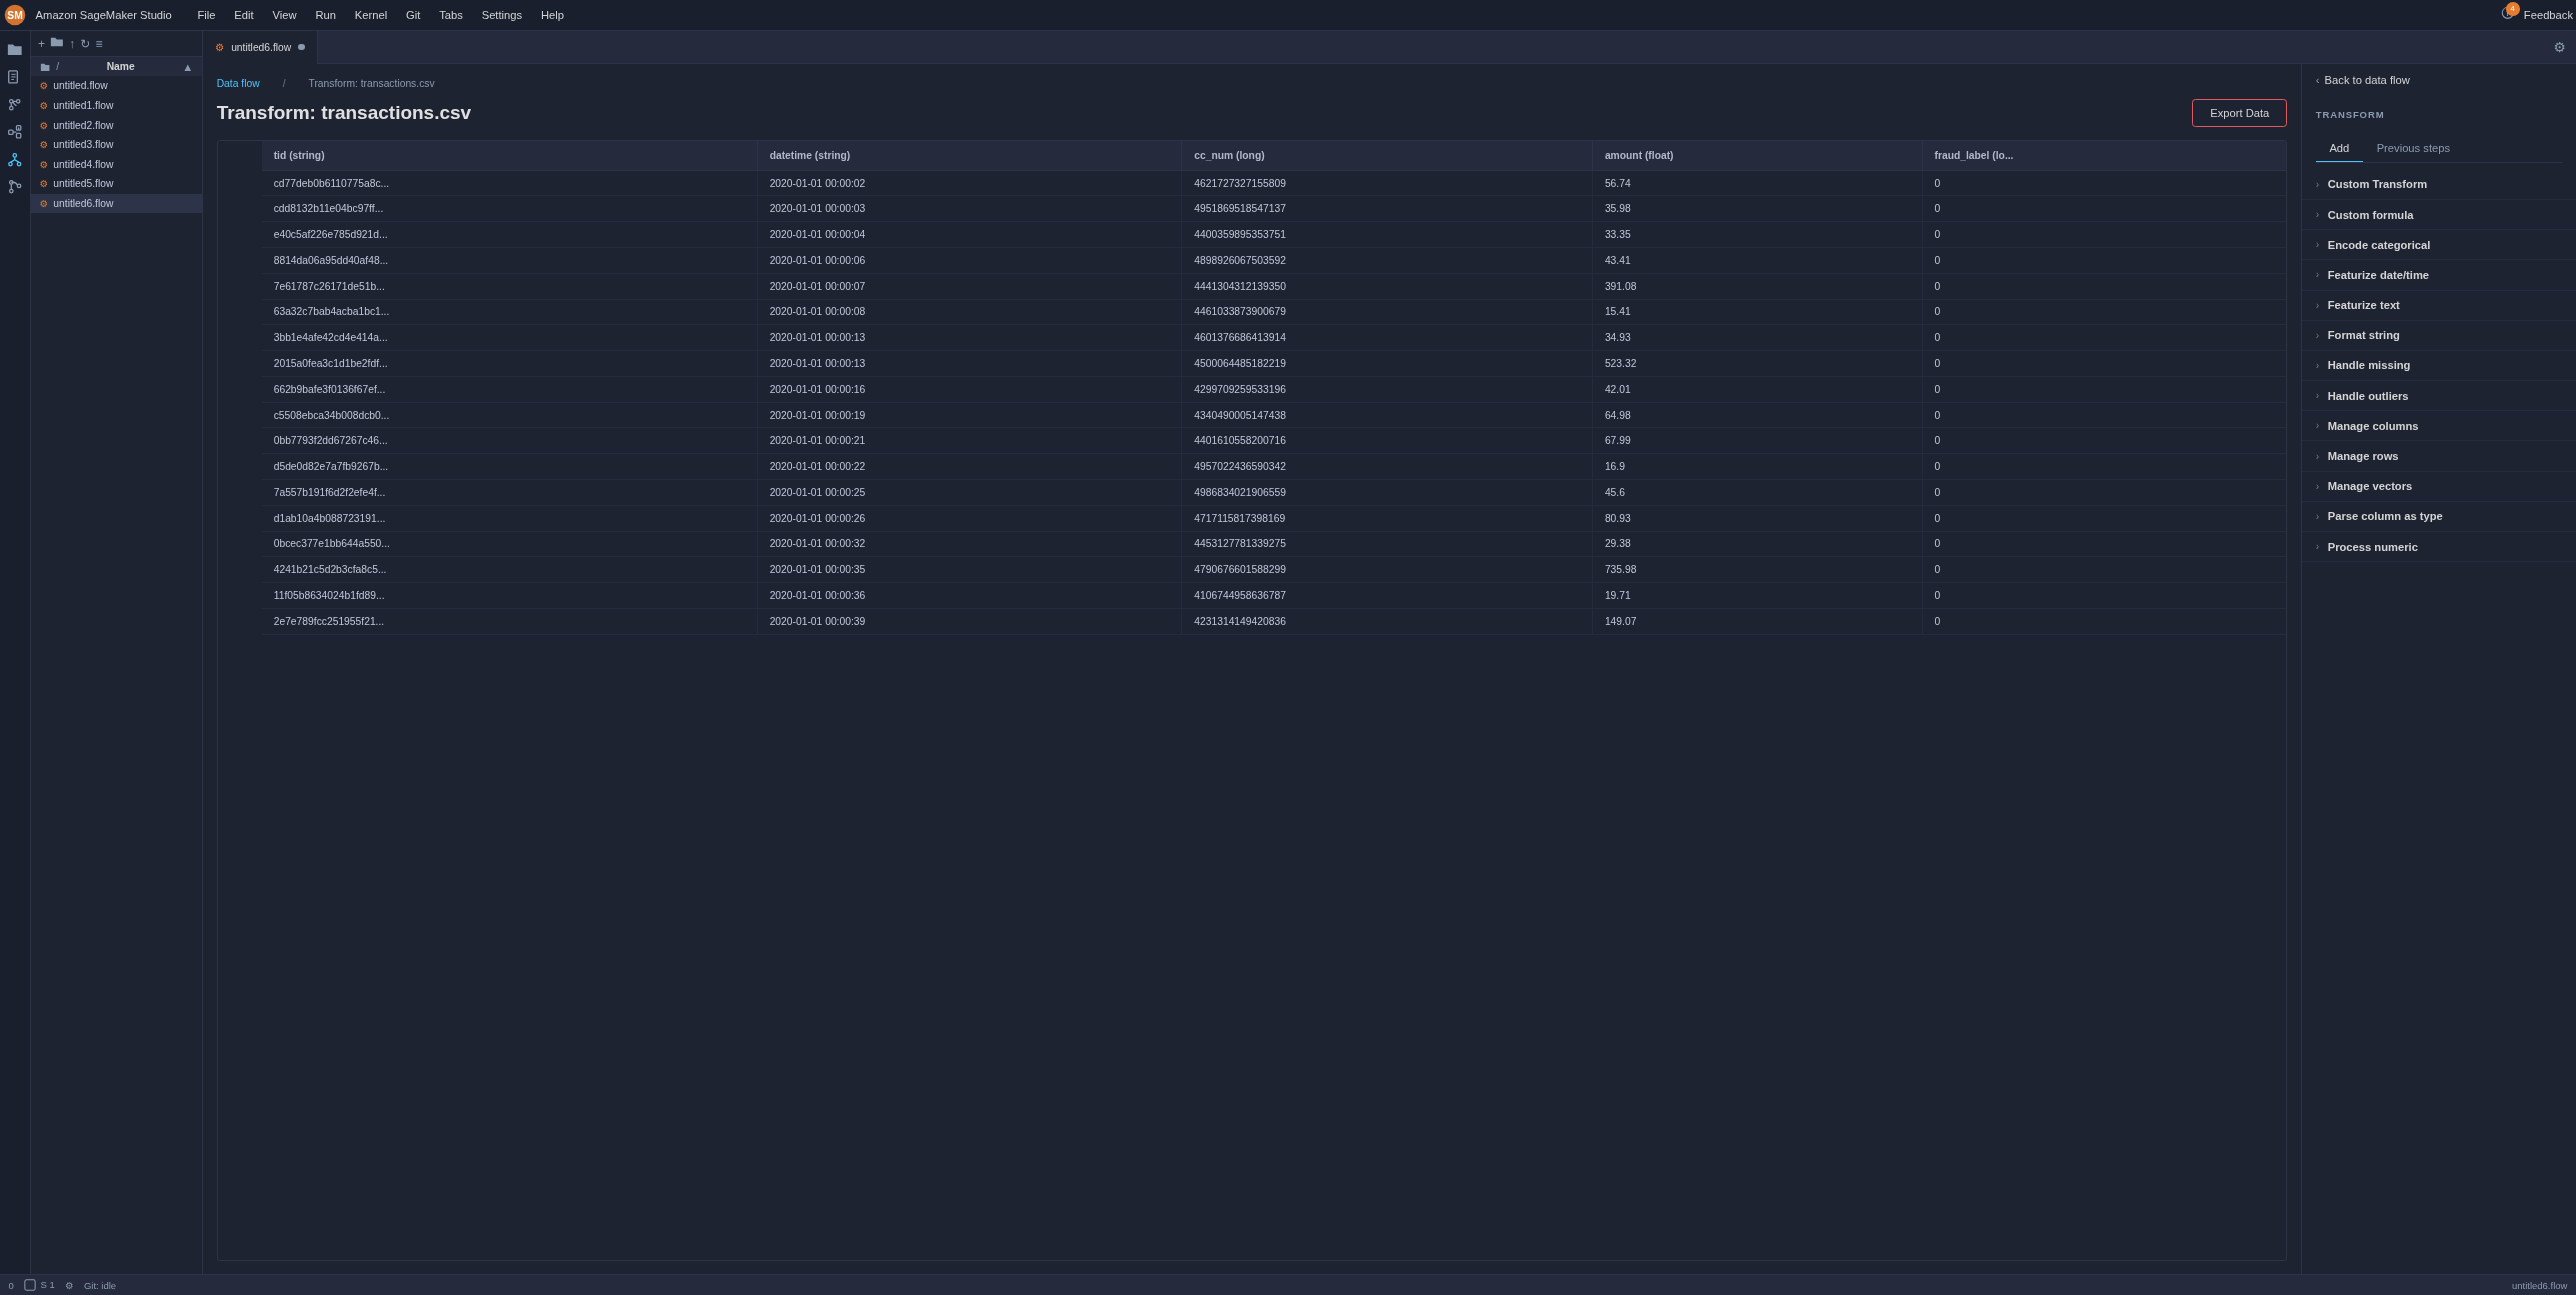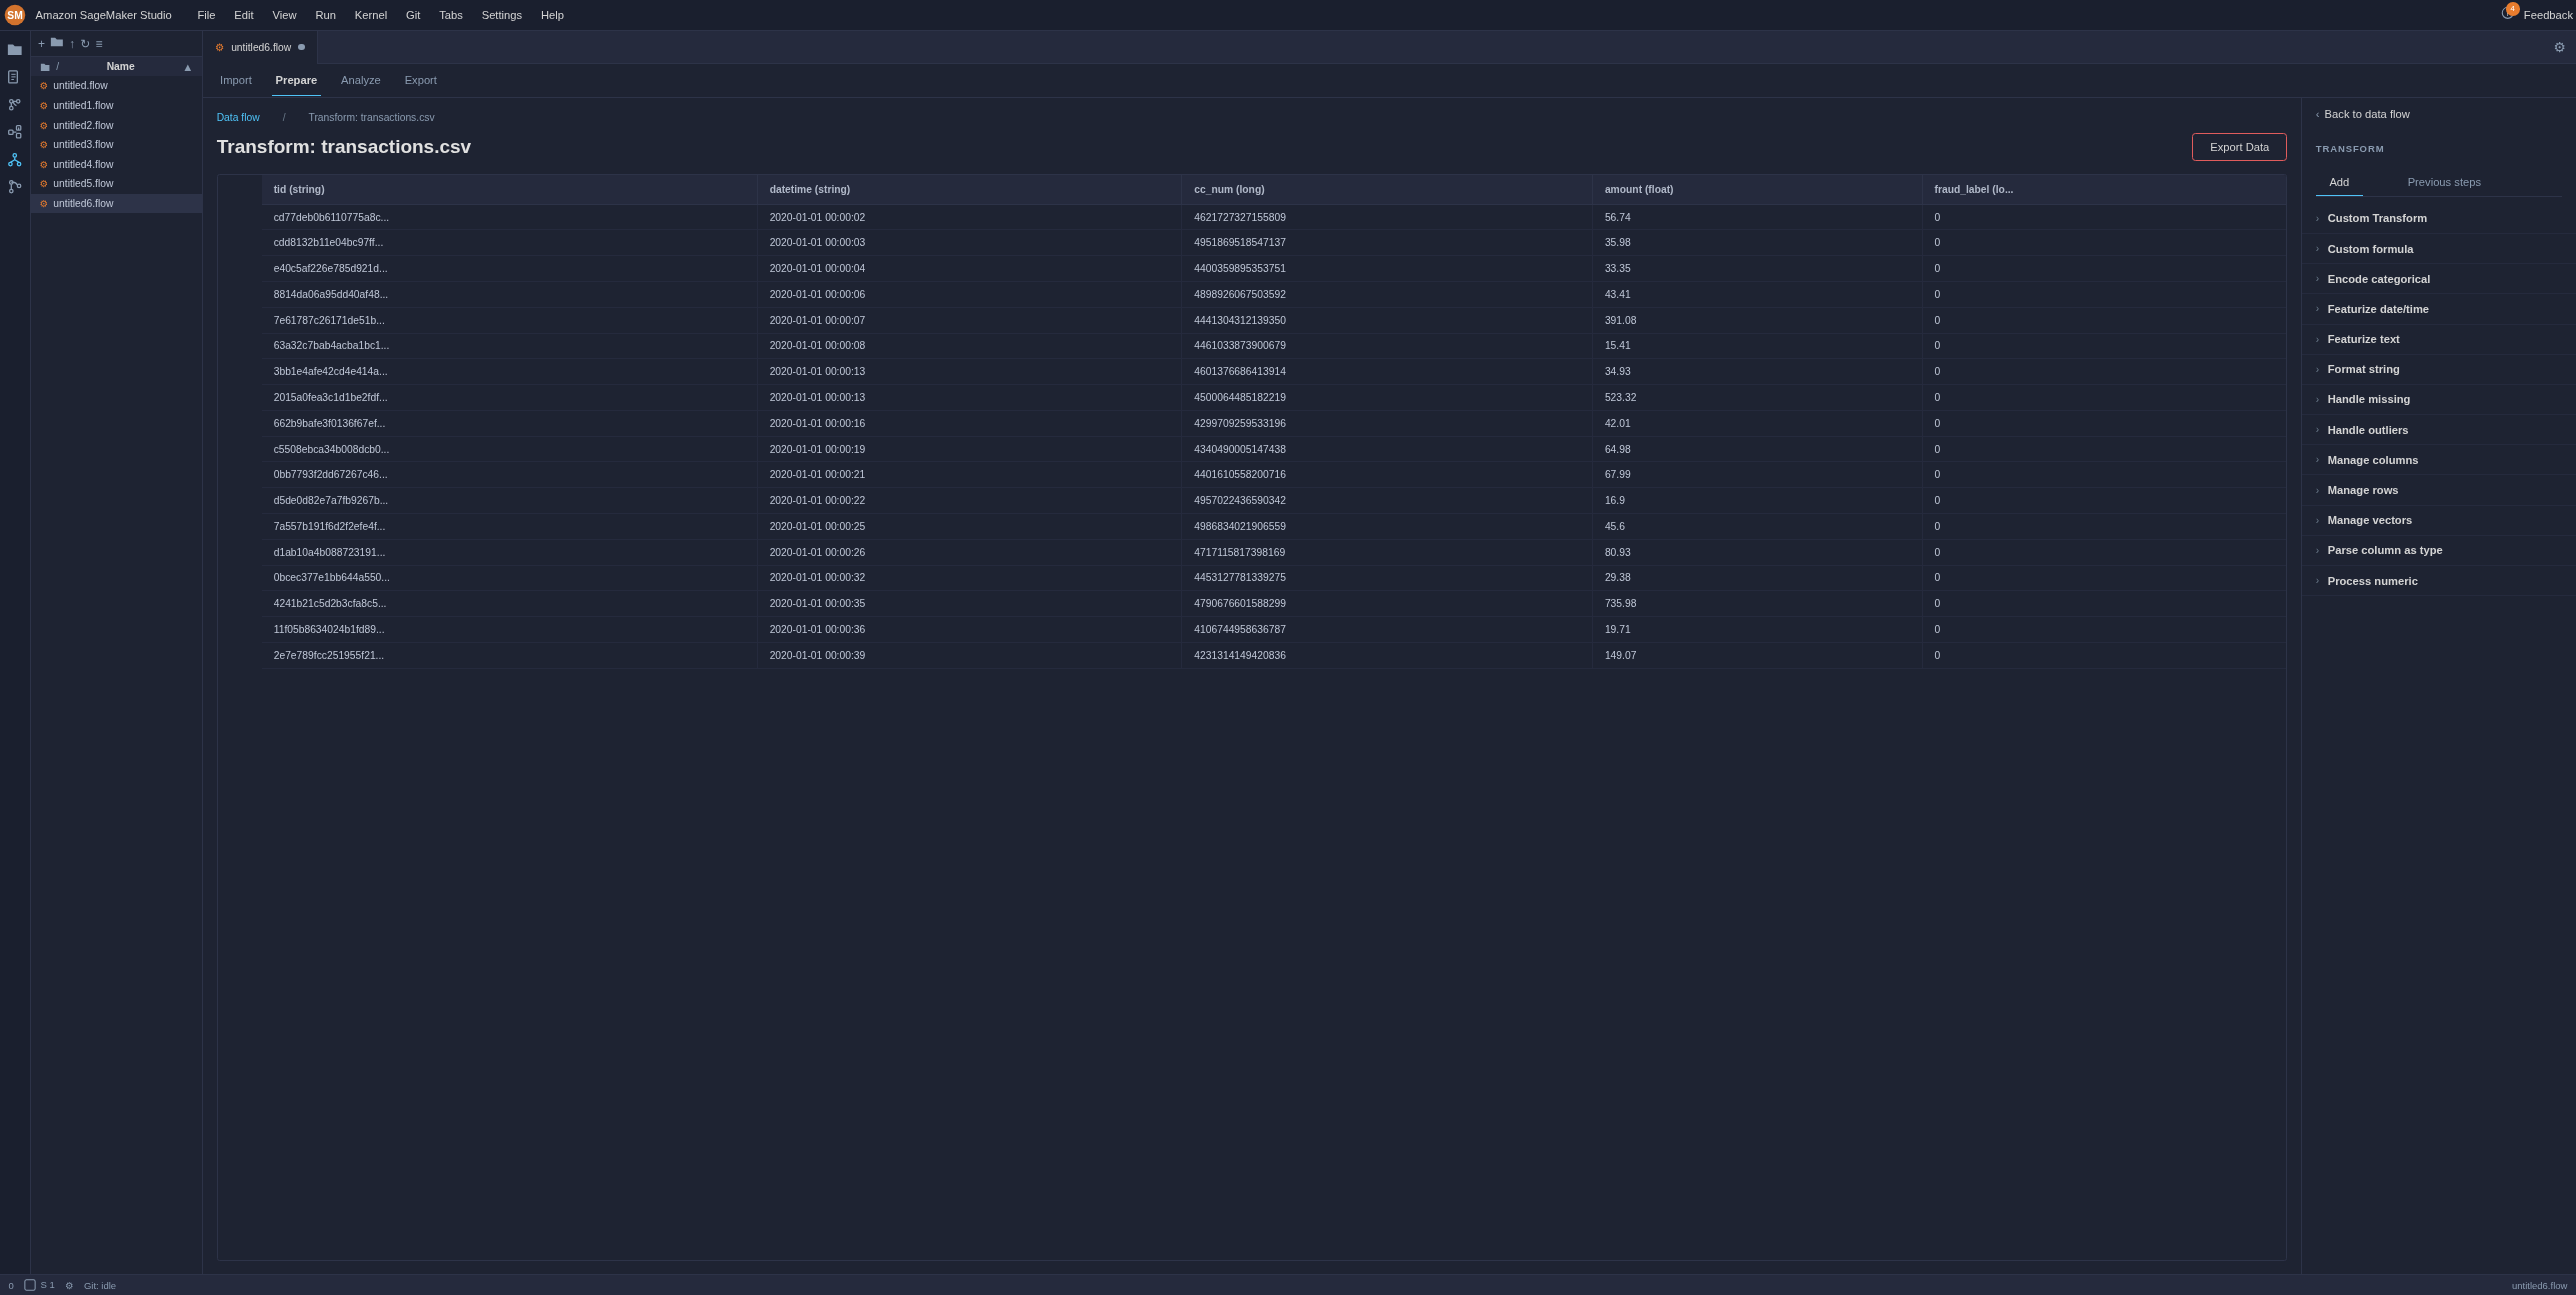--- a/index.html
+++ b/index.html
@@ -74,21 +74,21 @@
     table thead tr { background: #252a3d; }
     table th { padding: 8.6px 12px; text-align: left; color: #b0b8c8; font-weight: 600; border-bottom: 0.9px solid #2d3348; white-space: nowrap; border-right: 0.9px solid #2d3348; }
     table th:last-child { border-right: none; }
     table td { padding: 6.9px 12px; border-bottom: 0.9px solid #252a3d; border-right: 0.9px solid #252a3d; color: #c0c8d8; white-space: nowrap; }
     table td:last-child { border-right: none; }
 
     
     .transform-panel { width: 275px; background: #1e2332; border-left: 0.9px solid #2d3348; display: flex; flex-direction: column; flex-shrink: 0; }
     .transform-panel-header { padding: 12px 13.7px 6.9px; }
     .transform-label { font-size: 9.5px; font-weight: 700; color: #8a9bb0; letter-spacing: 0.9px; text-transform: uppercase; margin-bottom: 8.6px; }
-    .transform-tabs { display: flex; border-bottom: 0.9px solid #2d3348; margin: 0 13.7px; gap: 31px; }
+    .transform-tabs { display: flex; border-bottom: 0.9px solid #2d3348; margin: 0 13.7px; }
     .transform-tab { padding: 6.9px 13.7px; cursor: pointer; font-size: 11.2px; color: #8a9bb0; border-bottom: 1.7px solid transparent; }
     .transform-tab.active { color: #d4d4d4; border-bottom: 1.7px solid #4fc3f7; }
     .back-btn { display: flex; align-items: center; gap: 5.2px; padding: 10.3px 13.7px; cursor: pointer; font-size: 11.2px; color: #d4d4d4; }
     .back-arrow { color: #8a9bb0; }
 
     .transform-items { flex: 1; overflow-y: auto; padding: 6.9px 0; }
     .transform-item { display: flex; align-items: center; padding: 8.6px 13.7px; cursor: pointer; gap: 8.6px; border-bottom: 0.9px solid #252a3d; }
     .transform-item .chevron { color: #6a7a8a; font-size: 10.3px; }
     .transform-item .item-label { font-size: 11.2px; font-weight: 600; color: #d4d4d4; }
 
@@ -240,26 +240,20 @@
 
     <div class="tab-bar">
       <div class="tab active">
         <span class="tab-flow-icon">⚙</span>
         <span>untitled6.flow</span>
         <span class="tab-dirty"></span>
       </div>
       <div class="settings-btn">⚙</div>
     </div>
 
-    <div class="sub-nav">
-      <span class="sub-nav-item">Import</span>
-      <span class="sub-nav-item active">Prepare</span>
-      <span class="sub-nav-item">Analyze</span>
-      <span class="sub-nav-item">Export</span>
-    </div>
 
     <div class="page-content">
 
       <div class="transform-area">
 
         <div class="breadcrumb">
           <a>Data flow</a>
           <span class="sep">/</span>
           <span class="current">Transform: transactions.csv</span>
         </div>

